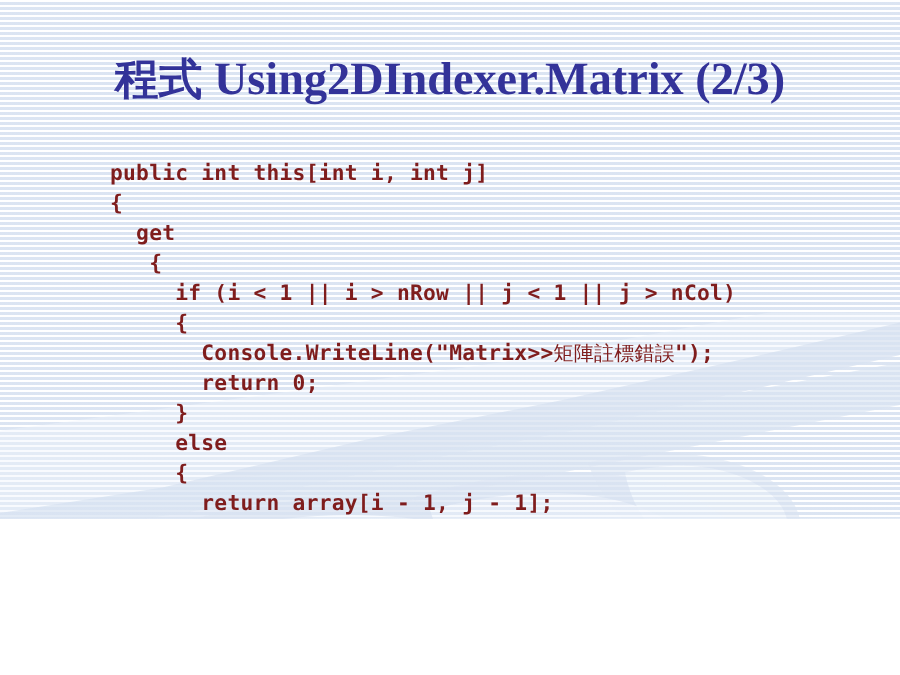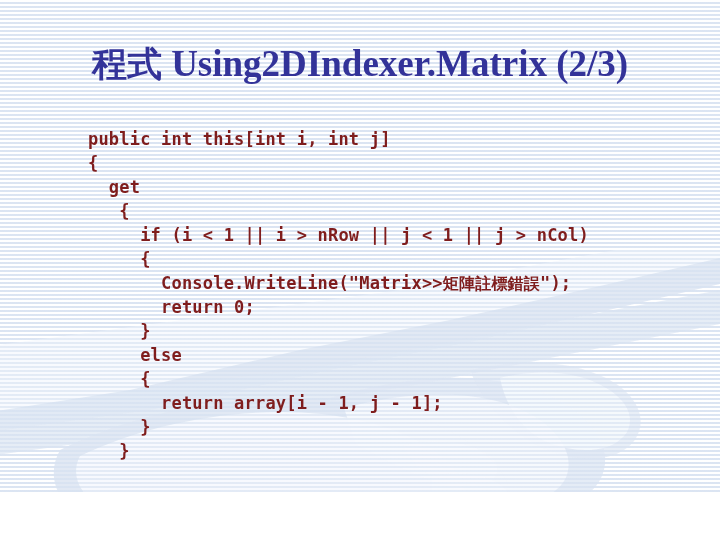--- a/index.html
+++ b/index.html
@@ -9,21 +9,21 @@
   body {
     width: 720px;
     height: 540px;
     overflow: hidden;
     font-family: "Liberation Sans", sans-serif;
   }
 
   #slide {
     position: relative;
     width: 720px;
-    height: 492px;
+    height: 415px;
     overflow: hidden;
     background-color: #f2f6fc;
   }
 
   
   .bg-stripes {
     position: absolute;
     inset: 0;
     background-image: repeating-linear-gradient(
       to bottom,
@@ -96,21 +96,21 @@
     color: #7f1d1d;
     font-family: "DejaVu Sans Mono", "Liberation Mono", monospace;
     font-weight: bold;
     font-size: 17px;
     line-height: 24px;
     white-space: pre;
     letter-spacing: 0.2px;
   }
   #code .cjk {
     font-family: "DejaVu Sans", sans-serif;
-    font-weight: bold;
+    font-weight: normal;
     font-size: 16px;
   }
   .code-line {
     display: block;
     height: 24px;
     white-space: pre;
   }
 
   
   #page-number {

